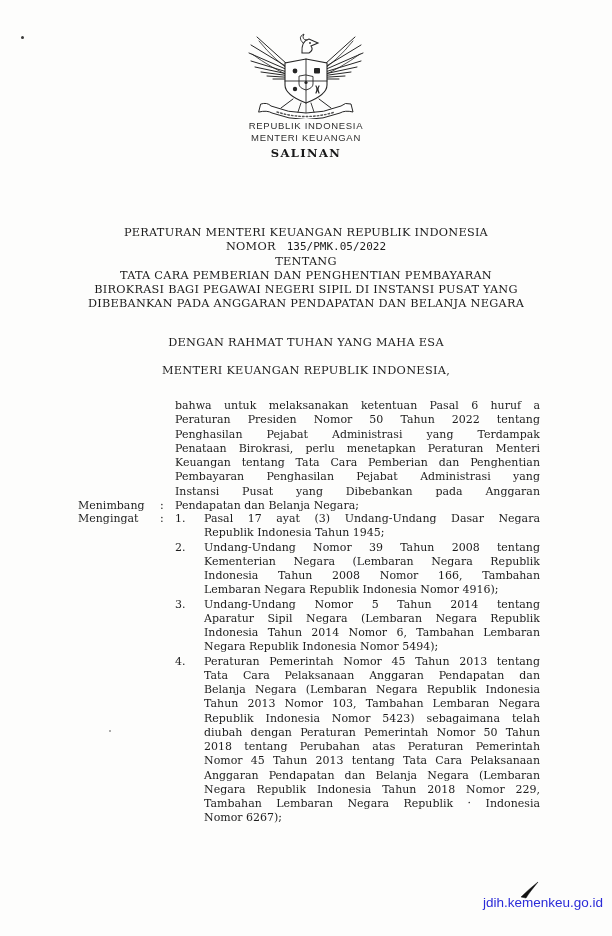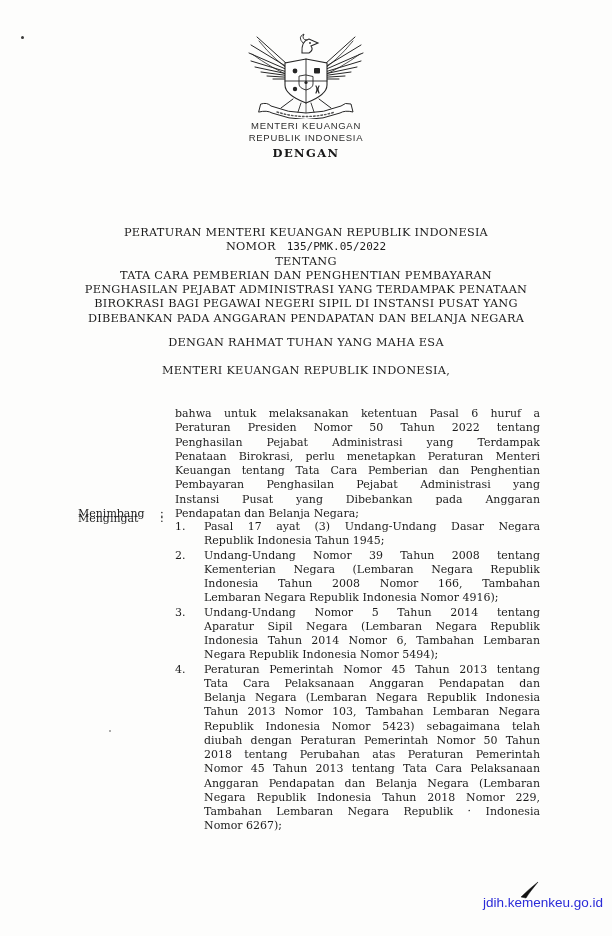--- a/index.html
+++ b/index.html
@@ -39,21 +39,21 @@
 
   
   .clause-row {
     left:78px; width:462px; display:flex; align-items:flex-start;
     font-size:11px; line-height:14.25px; color:#1d1d1d;
   }
   .menimbang-row { top:399px;align-items:flex-end; }
   .mengingat-row { top:512px; }
   .c-label { width:82px; flex:0 0 82px; }
   .c-colon { width:15px; flex:0 0 15px; }
-  .c-body  { flex:1 1 auto; min-width:0;margin-top:8px; }
+  .c-body  { flex:1 1 auto; min-width:0; }
 
   .jline { text-align:justify; text-align-last:justify; }
   .jline.end { text-align-last:left; }
 
   .mitem { display:flex; align-items:flex-start; }
   .mnum  { width:29px; flex:0 0 29px; }
   .mbody { flex:1 1 auto; min-width:0; }
 
   
   .footer-link {
@@ -121,32 +121,31 @@
     <path d="M46,66 L34,75 M72,66 L84,75" stroke-width="1"></path>
 
     <path d="M54,70 L50,82 L56,80 L59,84 L62,80 L68,82 L64,70" stroke-width="0.9"></path>
     <path d="M59,70 L59,82" stroke-width="0.7"></path>
 
     <path d="M14,71 Q20,69 24,73 Q59,87 94,73 Q98,69 104,71 L106,79 Q98,77 93,80 Q59,93 25,80 Q20,77 12,79 Z" fill="#ffffff" stroke-width="1"></path>
     <path d="M30,79 Q59,88 88,79" stroke="#555" stroke-width="1.4" stroke-dasharray="1.6,2.1"></path>
   </svg>
 
   <div class="abs centerline ministry">
+    <div>REPUBLIK INDONESIA</div>
     <div>MENTERI KEUANGAN</div>
-    <div>REPUBLIK INDONESIA</div>
-  </div>
-
-  <div class="abs centerline salinan">DENGAN</div>
+  </div>
+
+  <div class="abs centerline salinan">SALINAN</div>
 
   <div class="abs centerline title">
     <div class="tline">PERATURAN MENTERI KEUANGAN REPUBLIK INDONESIA</div>
     <div class="tline"><span>NOMOR</span><span class="mono-num">135/PMK.05/2022</span></div>
     <div class="tline">TENTANG</div>
     <div class="tline">TATA CARA PEMBERIAN DAN PENGHENTIAN PEMBAYARAN</div>
-    <div class="tline">PENGHASILAN PEJABAT ADMINISTRASI YANG TERDAMPAK PENATAAN</div>
     <div class="tline">BIROKRASI BAGI PEGAWAI NEGERI SIPIL DI INSTANSI PUSAT YANG</div>
     <div class="tline">DIBEBANKAN PADA ANGGARAN PENDAPATAN DAN BELANJA NEGARA</div>
   </div>
 
   <div class="abs centerline authority">MENTERI KEUANGAN REPUBLIK INDONESIA,</div>
   <div class="abs centerline invocation">DENGAN RAHMAT TUHAN YANG MAHA ESA</div>
 
   <div class="abs clause-row menimbang-row">
     <div class="c-label">Menimbang</div>
     <div class="c-colon">:</div>

